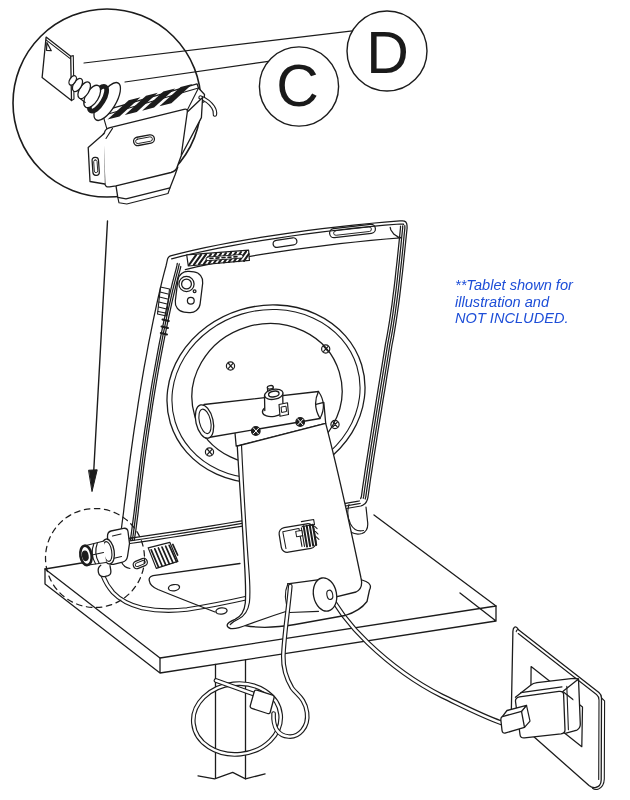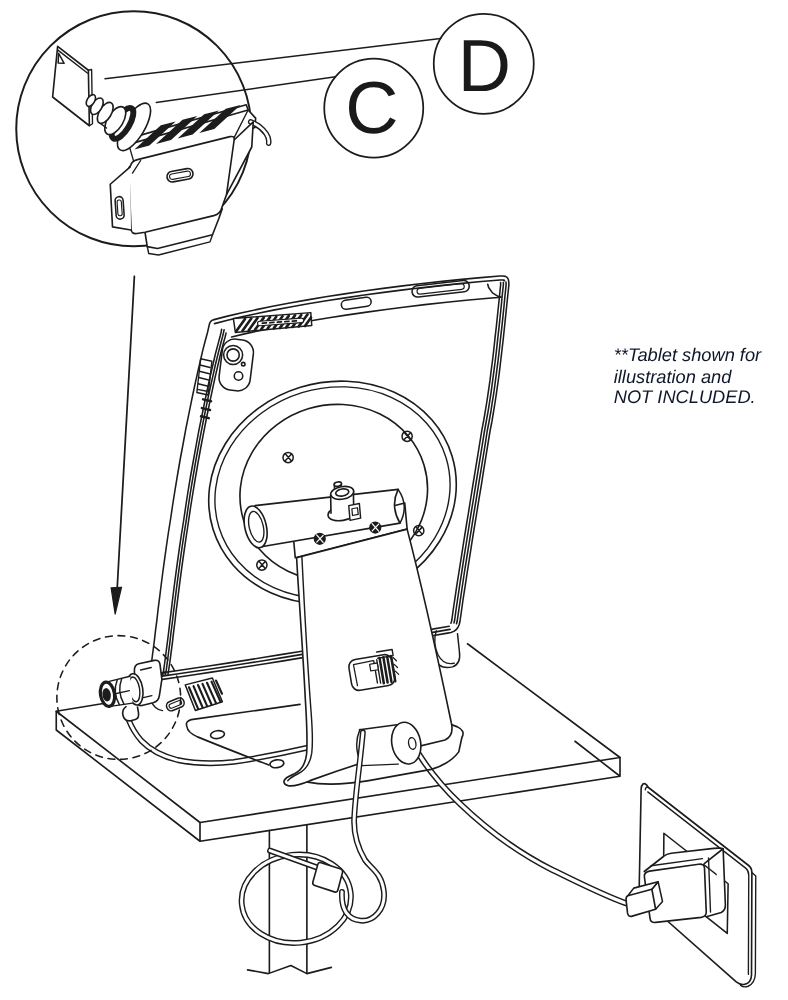--- a/index.html
+++ b/index.html
@@ -1,18 +1,18 @@
 <!DOCTYPE html>
 <html><head>
 <meta charset="utf-8">
 <style>
 html,body{margin:0;padding:0;background:#fff;}
 #wrap{width:630px;height:800px;position:relative;overflow:hidden;background:#fff;}
 svg{position:absolute;top:0;left:0;}
-.txt{font-family:"Liberation Sans",sans-serif;font-style:italic;font-size:14.6px;line-height:16.6px;color:#0f172a;position:absolute;left:455px;top:277px;margin-left:36px;}
+.txt{font-family:"Liberation Sans",sans-serif;font-style:italic;font-size:14.6px;line-height:16.6px;color:#1d4ed8;position:absolute;left:455px;top:277px;}
 </style>
 </head>
 <body>
 <div id="wrap">
 <svg width="630" height="800" viewBox="0 0 630 800" fill="none" stroke="#1c1c1c" stroke-width="1.3" stroke-linecap="round" stroke-linejoin="round">
 
 <g id="table">
   <path d="M45,569 L160,658 L496,606 M374,515 L496,606 M45,569 L112,558"></path>
   <path d="M45,569 L45,584 L160,673 L160,658 M160,673 L496,621 L496,606 M496,621 L460,593"></path>
   <path d="M215.5,664.5 L215.5,778.3 M245.5,660 L245.5,778.8"></path>

